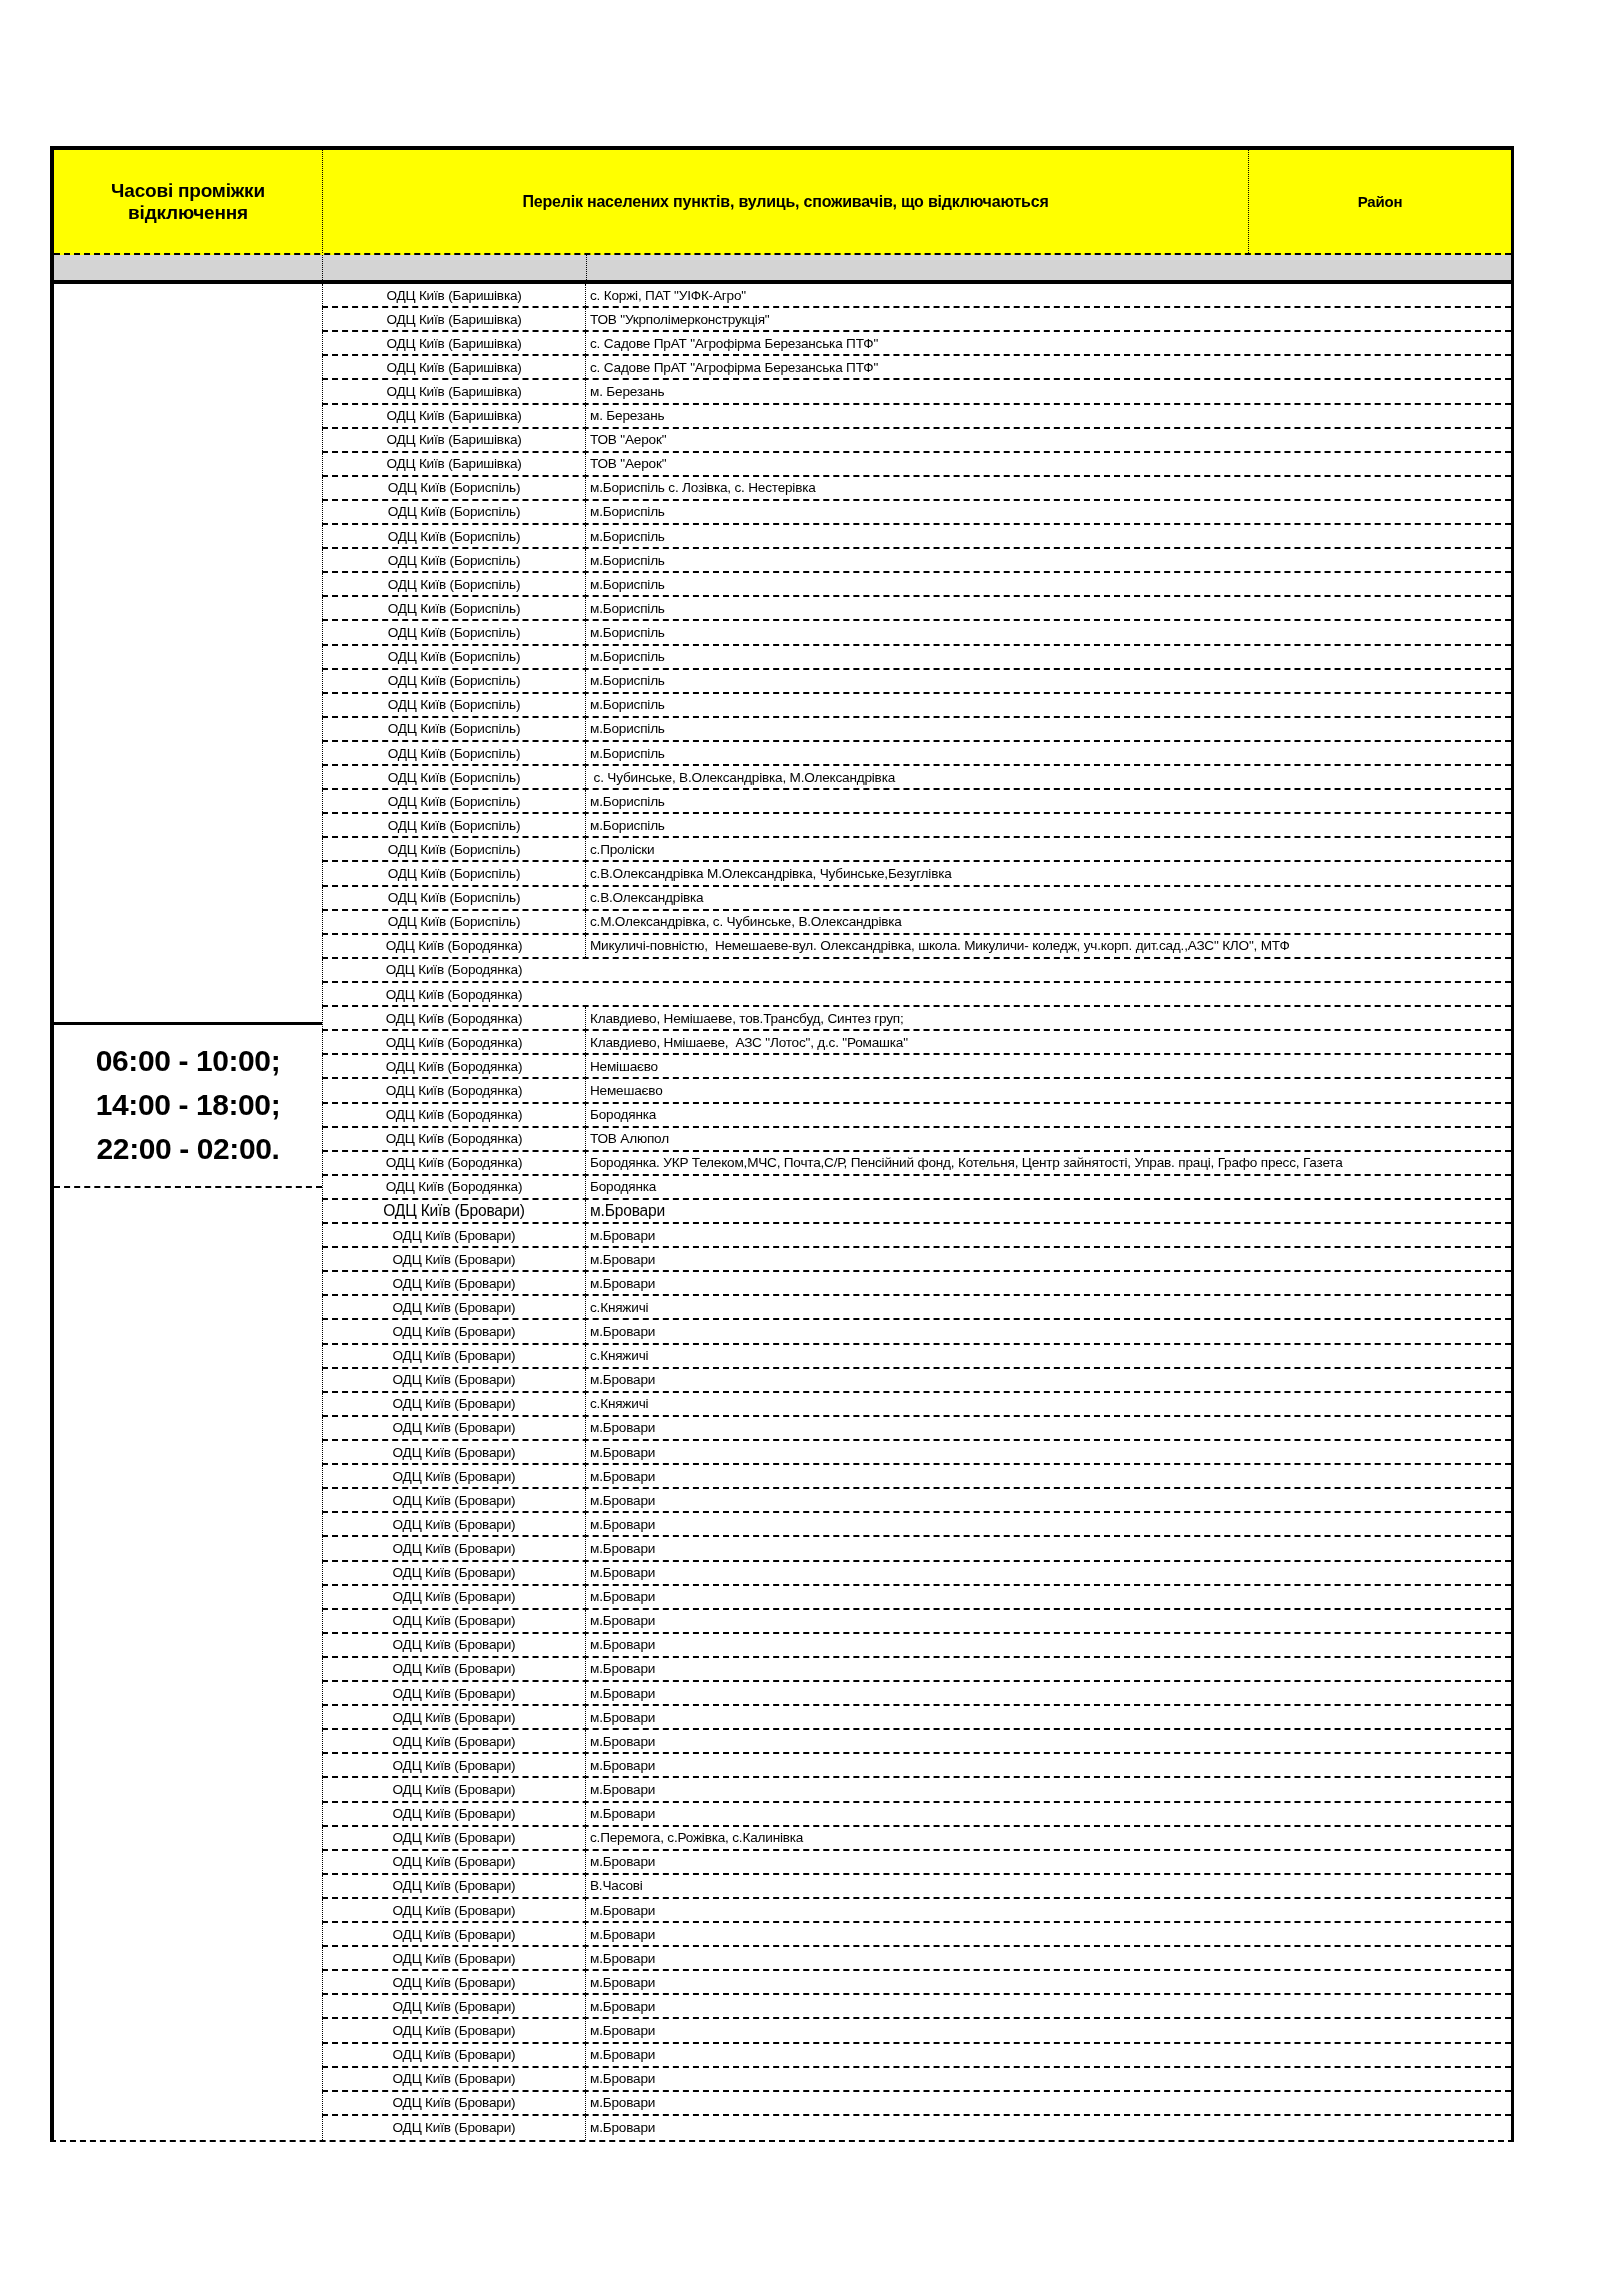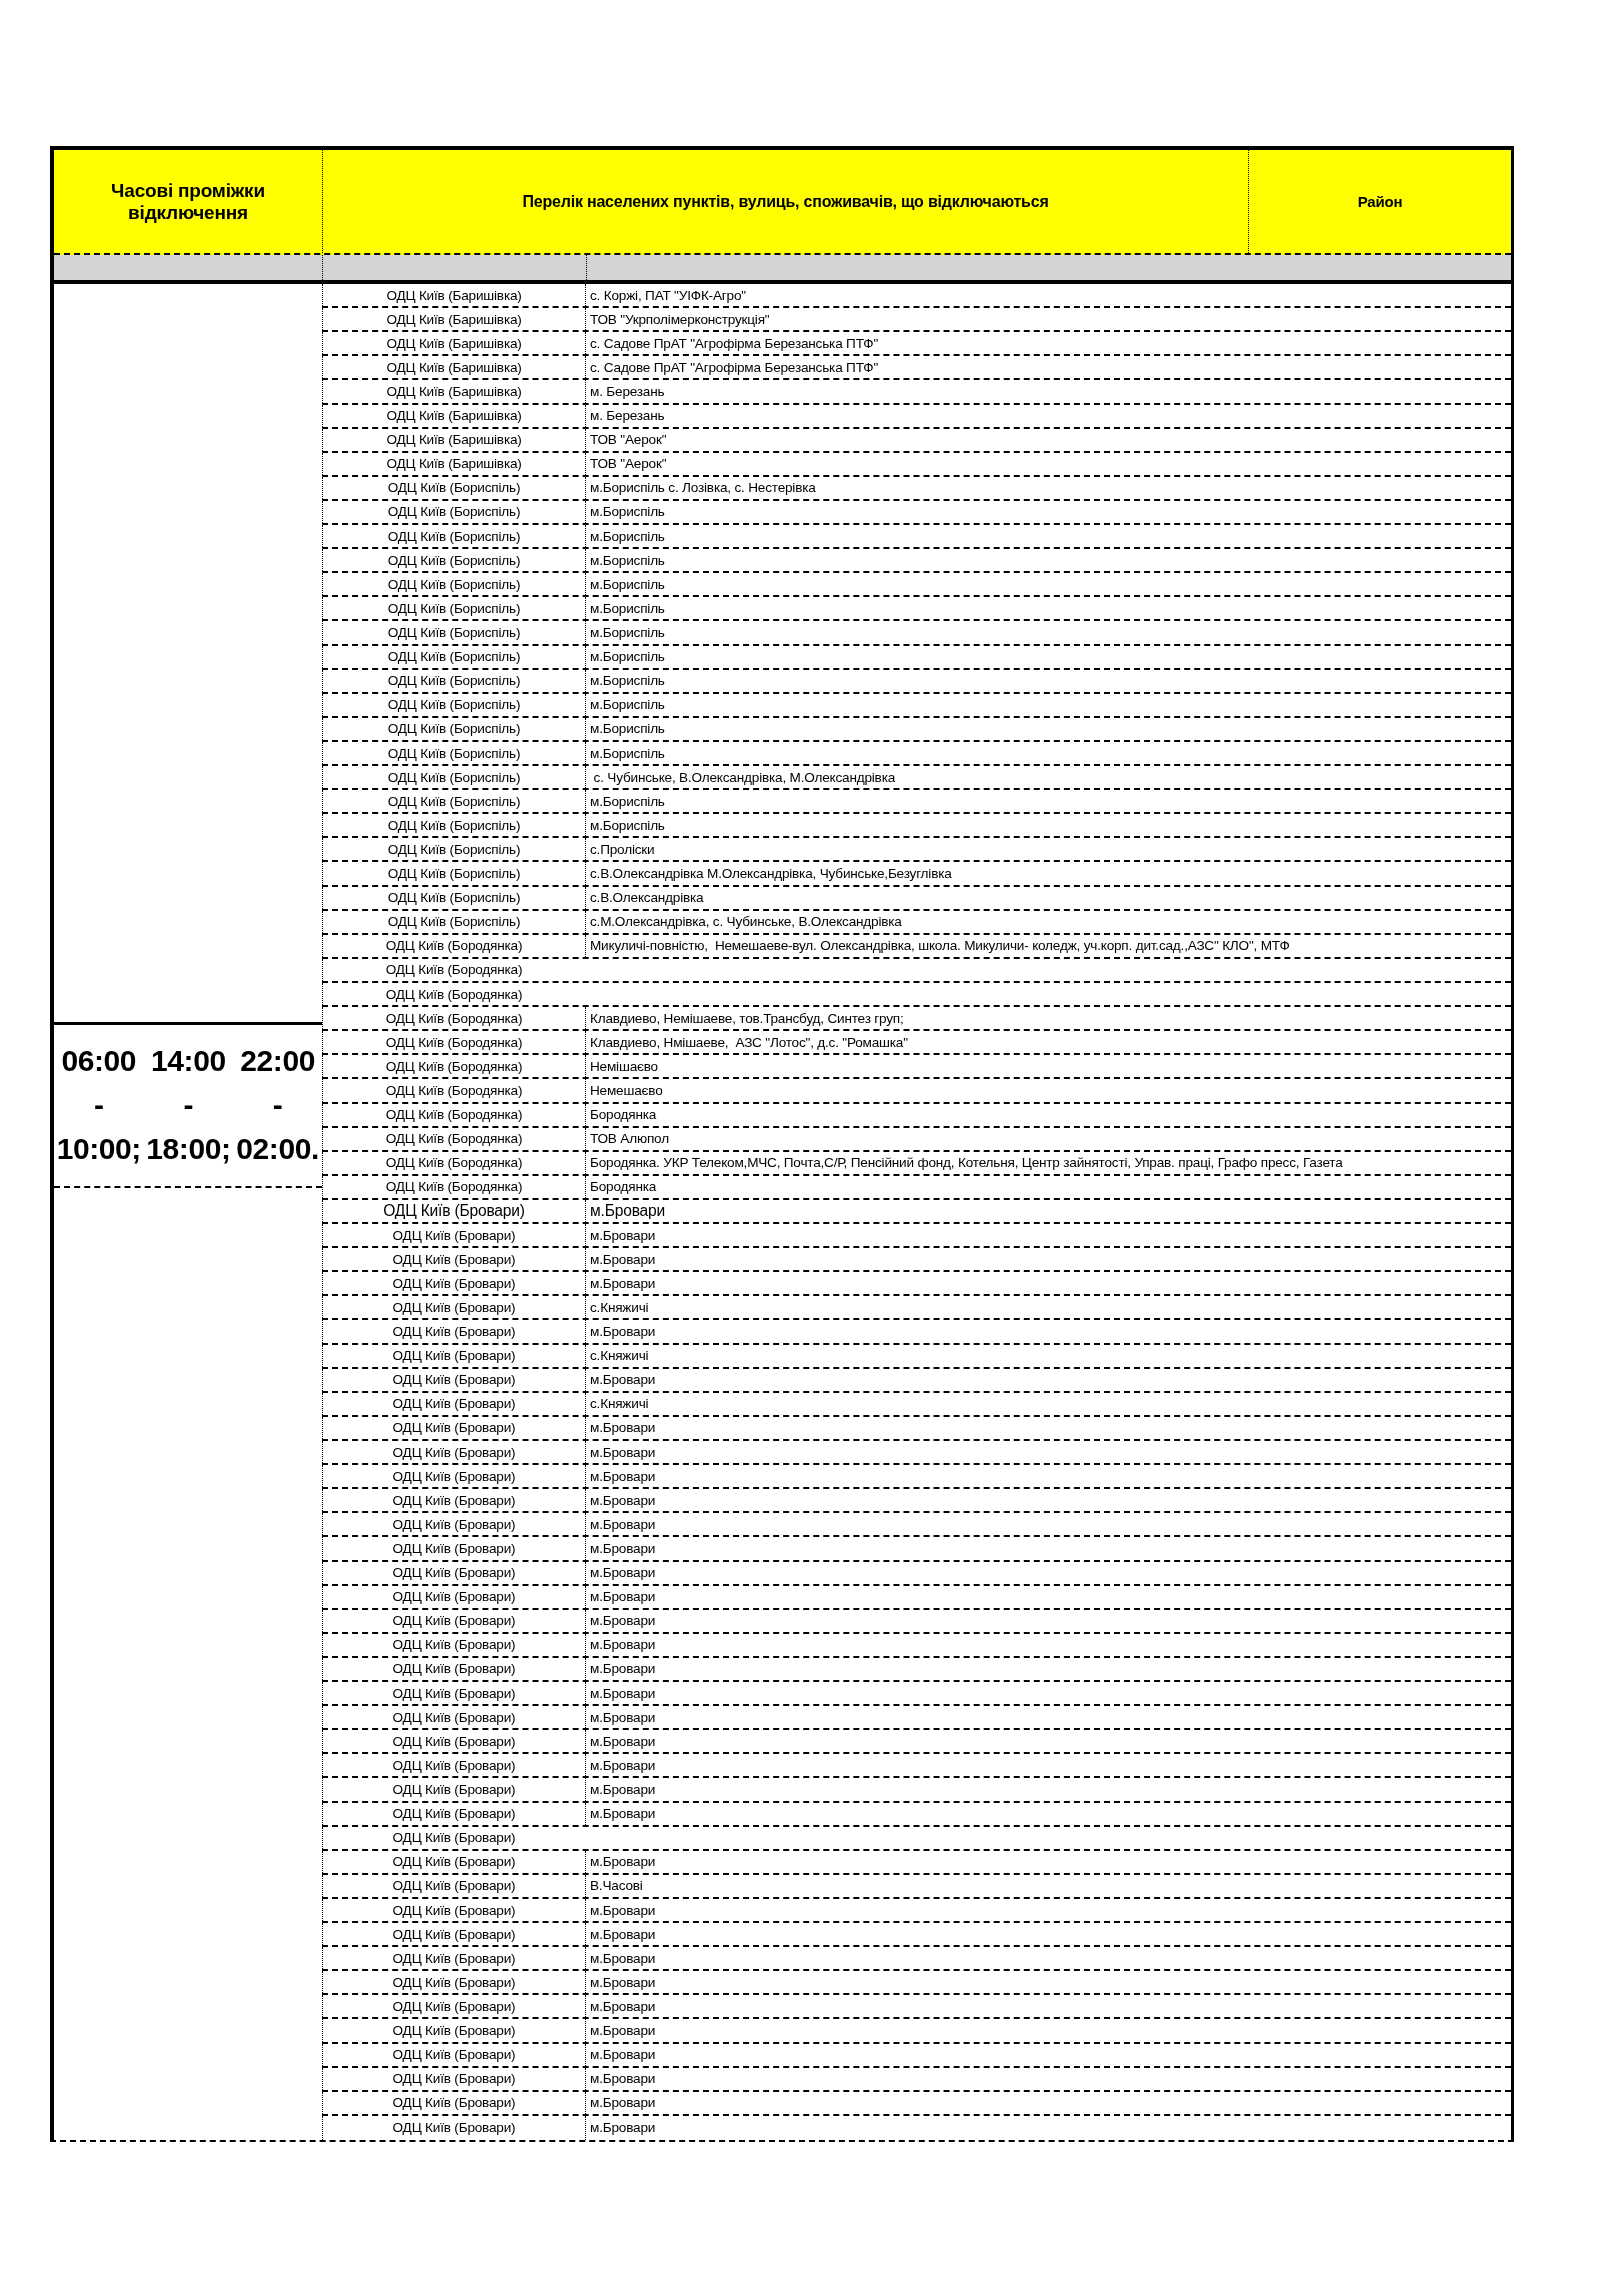--- a/index.html
+++ b/index.html
@@ -43,21 +43,21 @@
   }
   .body{flex:1;display:flex;min-height:0;}
   .col1{
     width:268px;flex:0 0 268px;display:grid;
     grid-template-rows:31fr 7fr 40fr;box-sizing:border-box;
   }
   .col1-cell{box-sizing:border-box;}
   .time-cell{
     border-top:3.2px solid var(--border);
     border-bottom:2.4px dashed var(--border);
-    display:flex;align-items:center;justify-content:center;
+    display:flex;flex-direction:column;align-items:center;justify-content:center;
     font-weight:bold;font-size:30px;line-height:44px;letter-spacing:-0.4px;
     text-align:center;
   }
   .rows{flex:1;display:grid;min-width:0;}
   .row{display:flex;box-sizing:border-box;border-bottom:2.4px dashed var(--border);min-width:0;}
   .row:last-child{border-bottom:none;}
   .dcell{
     width:263px;flex:0 0 263px;border-left:1.6px dotted var(--border);
     display:flex;align-items:center;justify-content:center;
     font-size:13.6px;letter-spacing:-0.2px;box-sizing:border-box;overflow:hidden;
@@ -412,20 +412,21 @@
     <div class="pcell">м.Бровари</div>
   </div>
 
   <div class="row">
     <div class="dcell">ОДЦ Київ (Бровари)</div>
     <div class="pcell">м.Бровари</div>
   </div>
 
   <div class="row">
     <div class="dcell">ОДЦ Київ (Бровари)</div>
+    <div class="pcell">с.Перемога, с.Рожівка, с.Калинівка</div>
   </div>
 
   <div class="row">
     <div class="dcell">ОДЦ Київ (Бровари)</div>
     <div class="pcell">м.Бровари</div>
   </div>
 
   <div class="row">
     <div class="dcell">ОДЦ Київ (Бровари)</div>
     <div class="pcell">В.Часові</div>

